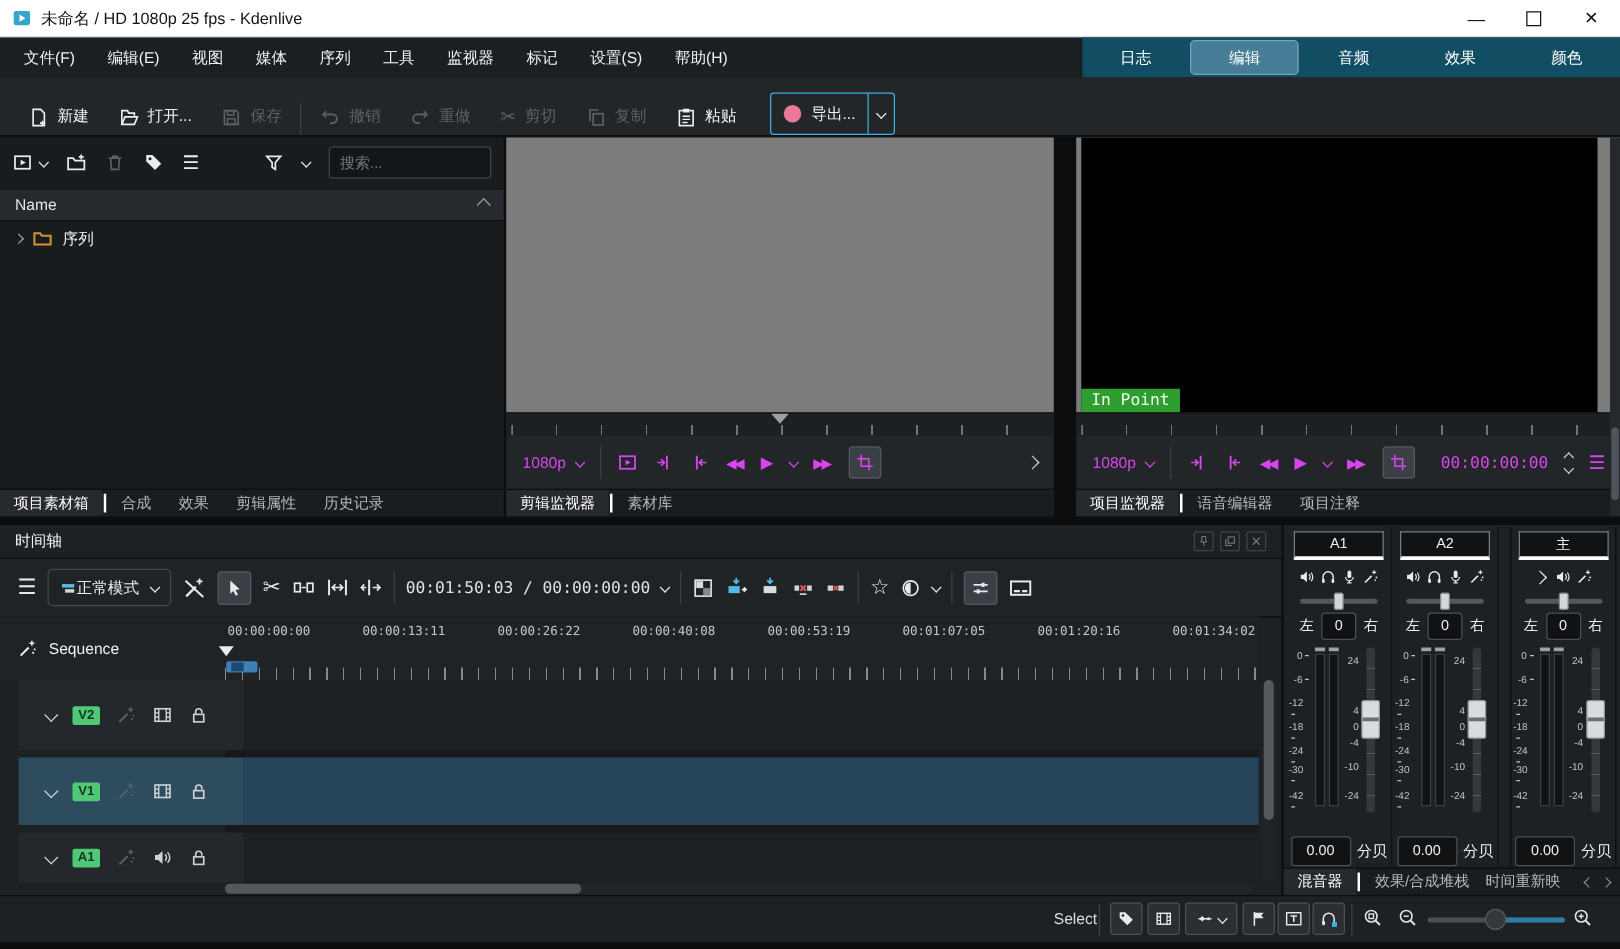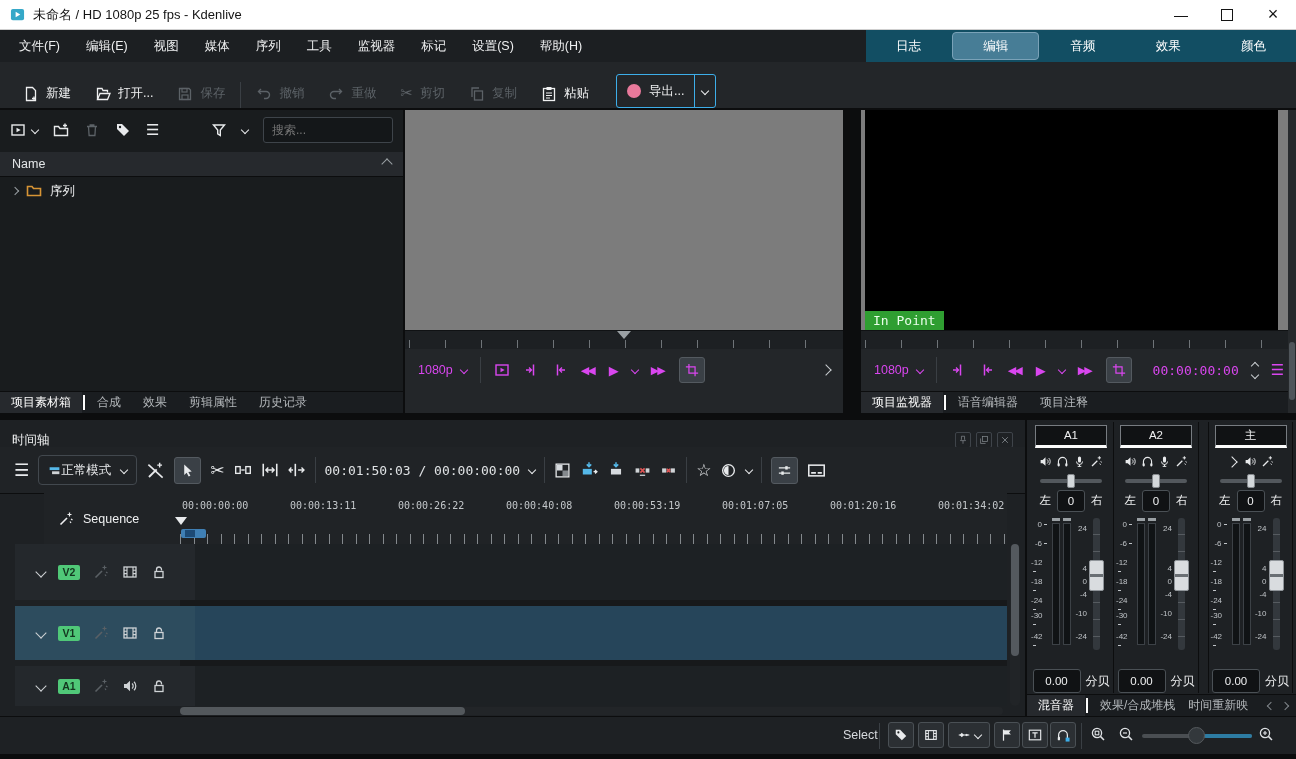--- a/index.html
+++ b/index.html
@@ -56,27 +56,27 @@
   .montb{position:absolute;top:238px;left:0;right:0;height:44px;display:flex;align-items:center;gap:13px;padding:0 13px;color:#d946ef;}
   .mondd{display:flex;align-items:center;gap:8px;}
   .toolactive{background:#3a4046;border:1px solid #545a60;border-radius:3px;padding:5px;display:flex;align-items:center;justify-content:center;}
   .dbl{letter-spacing:-2px;font-size:11px;padding-right:2px;}
   .playg{font-size:13px;}
   .spin{display:flex;flex-direction:column;gap:3px;color:#c9cdd0;}
   .rscroll{position:absolute;right:0;top:110px;width:8px;height:303px;background:#26292c;}
   .rsh{position:absolute;left:1px;right:1px;top:232px;height:58px;background:#4f555a;border-radius:3px;}
   
   .tl{position:absolute;left:0;top:420px;width:1026px;height:296px;background:#1e2124;border-right:1px solid #0c0d0e;box-sizing:border-box;}
-  .tl-title{position:absolute;top:0;left:0;right:0;height:26px;display:flex;align-items:flex-start;padding:0 12px;border-bottom:1px solid #0c0d0e;background:#1e2124;margin-top:12px;}
+  .tl-title{position:absolute;top:0;left:0;right:0;height:26px;display:flex;align-items:center;padding:0 12px;border-bottom:1px solid #0c0d0e;background:#1e2124;}
   .tl-winbtns{margin-left:auto;display:flex;gap:5px;color:#80868b;}
   .twb{width:14px;height:14px;border:1px solid #3f444a;border-radius:2px;display:flex;align-items:center;justify-content:center;}
   .tlt{position:absolute;top:27px;left:0;right:0;height:46px;display:flex;align-items:center;gap:9px;padding-left:14px;background:#202326;border-bottom:1px solid #0c0d0e;color:#e8eaec;}
   .mode{border:1px solid #42484e;border-radius:4px;height:30px;display:flex;align-items:center;gap:0;padding:0 9px;box-sizing:border-box;}
   .tl-clock{font-family:"DejaVu Sans Mono",monospace;font-size:13px;color:#dfe2e4;}
-  .tl-seq{position:absolute;top:73px;left:0;width:180px;height:51px;display:flex;align-items:center;gap:9px;padding-left:14px;background:#202326;box-sizing:border-box;margin-left:44px;}
+  .tl-seq{position:absolute;top:73px;left:0;width:180px;height:51px;display:flex;align-items:center;gap:9px;padding-left:14px;background:#202326;box-sizing:border-box;}
   .tl-rul{position:absolute;top:73px;left:180px;right:18px;height:51px;background:#202326;}
   .rlab{position:absolute;top:7px;font-family:"DejaVu Sans Mono",monospace;font-size:10px;color:#c3c7ca;}
   .rticks{position:absolute;bottom:0;left:0;right:0;height:10px;background:repeating-linear-gradient(90deg,#84898d 0 1px,transparent 1px 13.5px);}
   .ph{position:absolute;left:-5px;top:24px;width:0;height:0;border-left:6px solid transparent;border-right:6px solid transparent;border-top:8px solid #e8eaec;}
   .zone{position:absolute;left:1px;top:36px;width:25px;height:9px;background:#3f7fb4;border-radius:2px;}
   .zonebox{position:absolute;left:4px;top:1px;width:10px;height:7px;background:#1d4a75;}
   .trkzone{position:absolute;left:180px;right:18px;top:124px;height:162px;background:#17191b;}
   .trk{position:absolute;left:15px;right:18px;display:flex;}
   .thd{width:180px;background:#24282c;display:flex;align-items:center;gap:13px;padding-left:22px;box-sizing:border-box;color:#cfd3d6;}
   .tct{flex:1;background:#1d2124;}
@@ -494,20 +494,25 @@
       <i class="chv sm"></i>
       <span class="dbl">▶▶</span>
       <span class="toolactive">
           <svg class="ic" style="width:14px;height:14px">
             <use href="#s-crop"></use>
           </svg>
         </span>
       <span style="flex:1"></span>
       <i class="chv right" style="color:#c9cdd0"></i>
     </div>
+    <div class="paneltabs">
+      <span class="ptab active">剪辑监视器</span>
+      <span class="tabsep"></span>
+      <span class="ptab">素材库</span>
+    </div>
   </div>
 
   <div class="projmon">
     <div class="mon-video">
       <div class="pm-black">
         <span class="inpoint">In Point</span>
       </div>
     </div>
     <div class="mon-ruler">
       <div class="mticks"></div>

